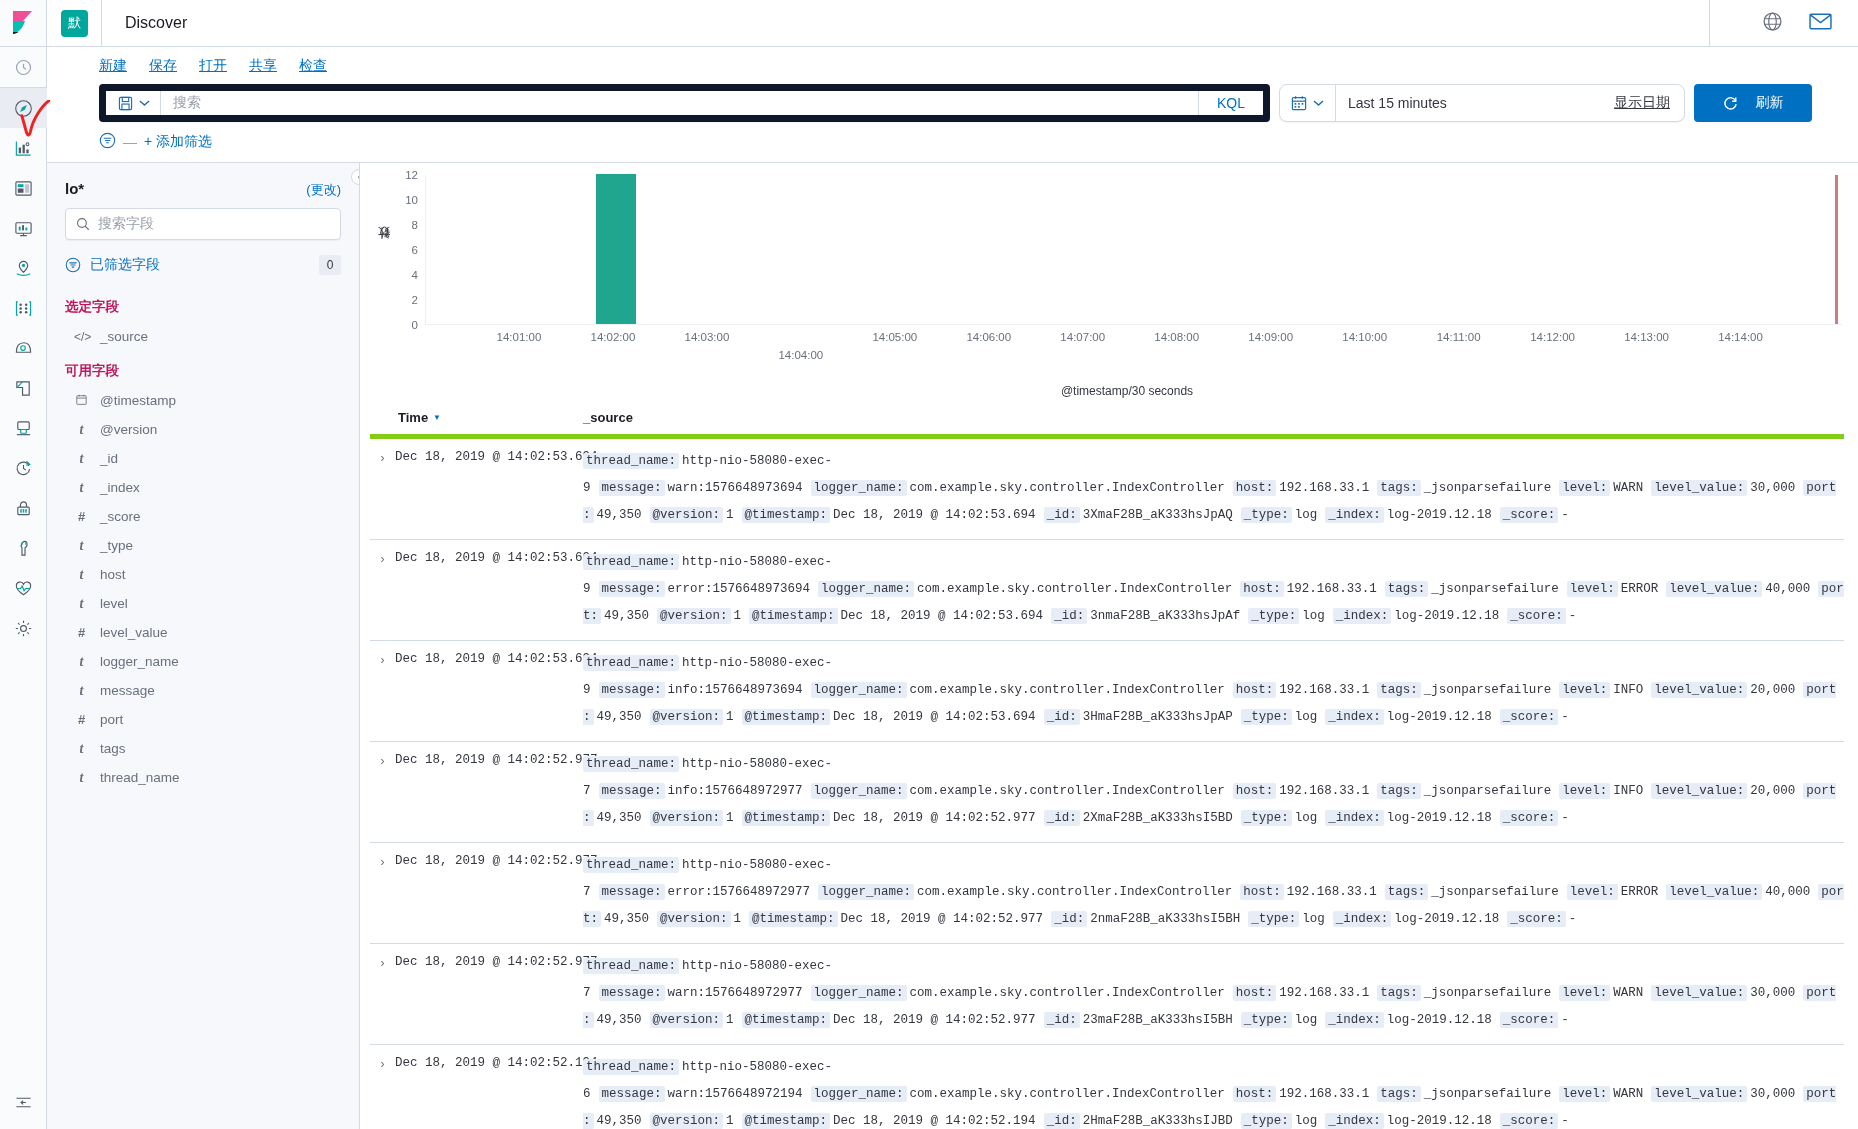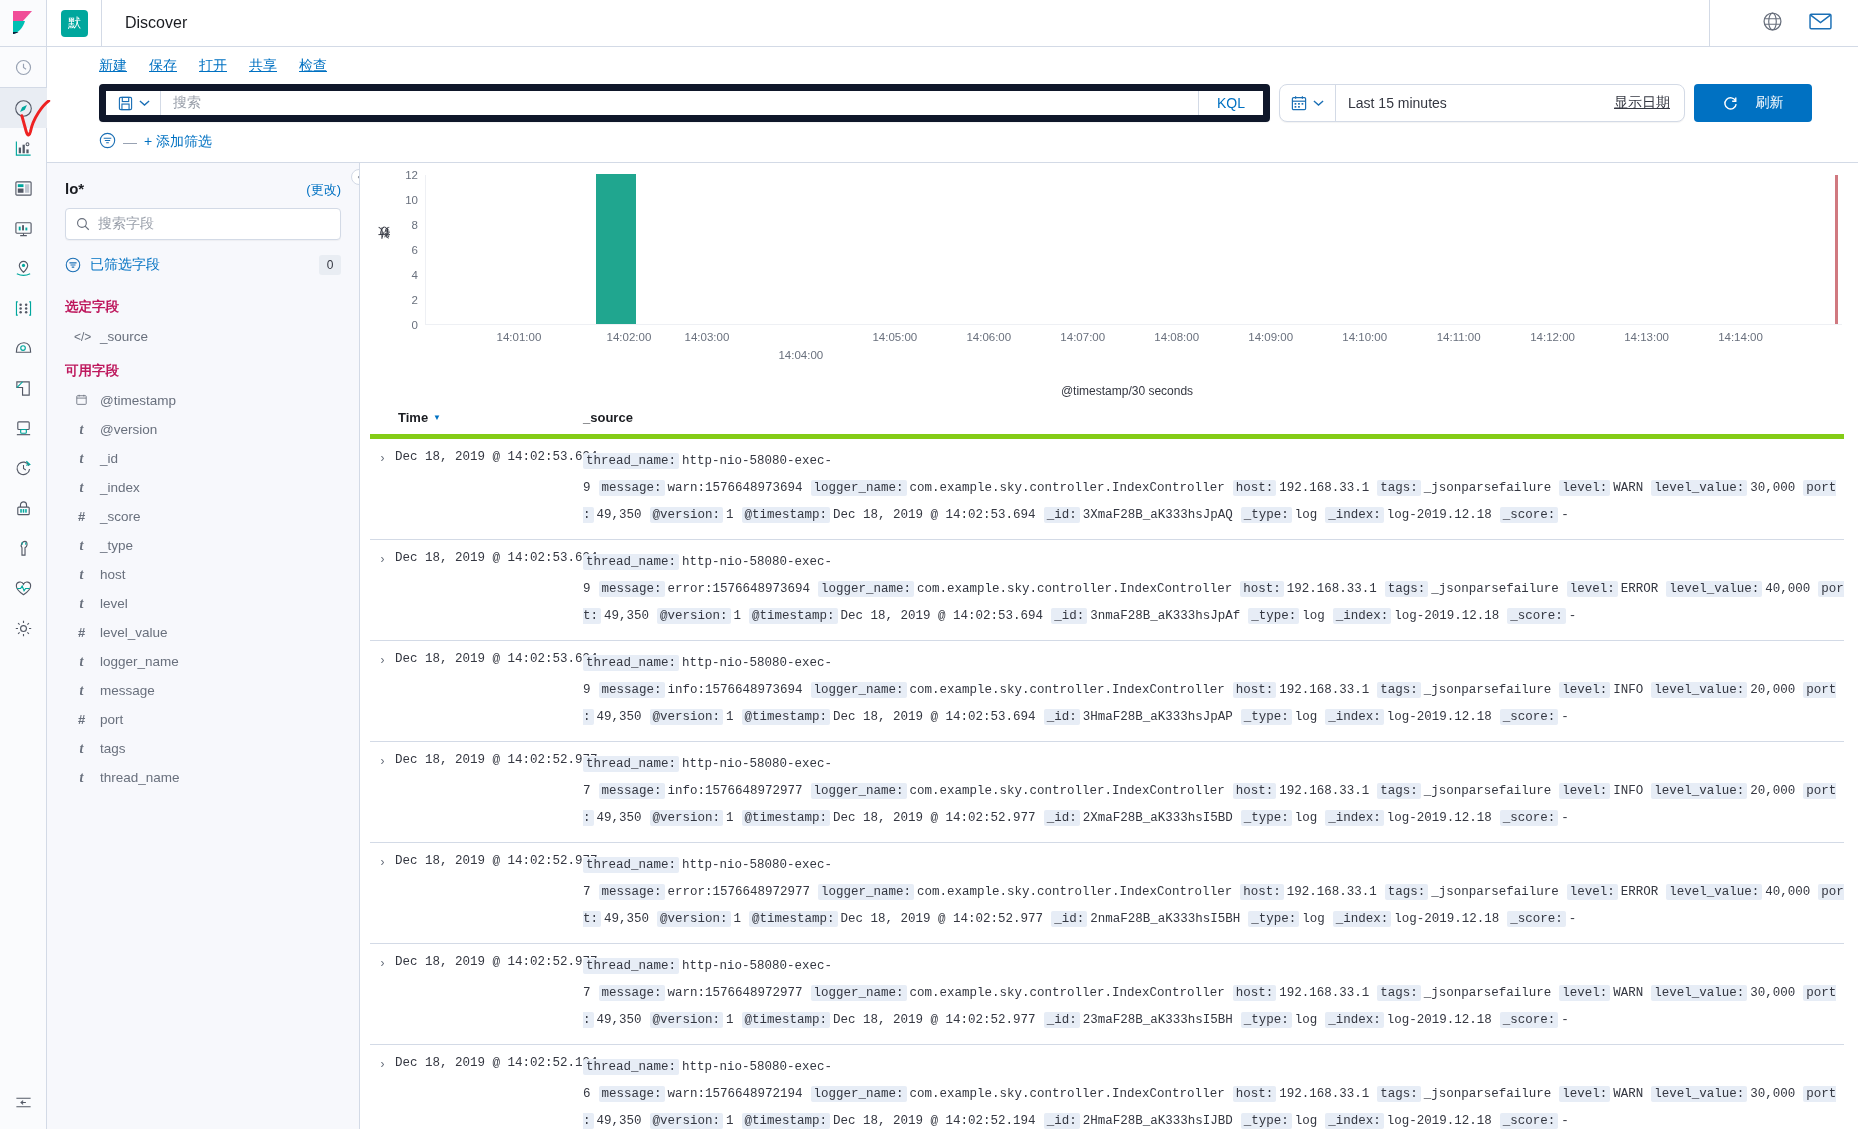--- a/index.html
+++ b/index.html
@@ -540,21 +540,21 @@
               <div class="ytick" style="top: 50px;">8</div>
               <div class="ytick" style="top: 25px;">10</div>
               <div class="ytick" style="top: 0px;">12</div>
             </div>
           <div class="plot">
             <div class="bar" style="background: rgb(32, 166, 143); height: 150px; left: 12%; width: 2.85%;"></div>
             <div class="nowline" style="background: rgb(200, 97, 106); right: 0.3%;"></div>
           </div>
           <div class="xticks">
               <div class="xtick" style="left: 6.6313%;">14:01:00</div>
-              <div class="xtick" style="left: 13.2626%; margin-left: 16px;">14:02:00</div>
+              <div class="xtick" style="left: 13.2626%;">14:02:00</div>
               <div class="xtick" style="left: 19.8939%;">14:03:00</div>
               <div class="xtick" style="left: 26.5252%; margin-top: 18px;">14:04:00</div>
               <div class="xtick" style="left: 33.1565%;">14:05:00</div>
               <div class="xtick" style="left: 39.7878%;">14:06:00</div>
               <div class="xtick" style="left: 46.4191%;">14:07:00</div>
               <div class="xtick" style="left: 53.0504%;">14:08:00</div>
               <div class="xtick" style="left: 59.6817%;">14:09:00</div>
               <div class="xtick" style="left: 66.313%;">14:10:00</div>
               <div class="xtick" style="left: 72.9443%;">14:11:00</div>
               <div class="xtick" style="left: 79.5756%;">14:12:00</div>

